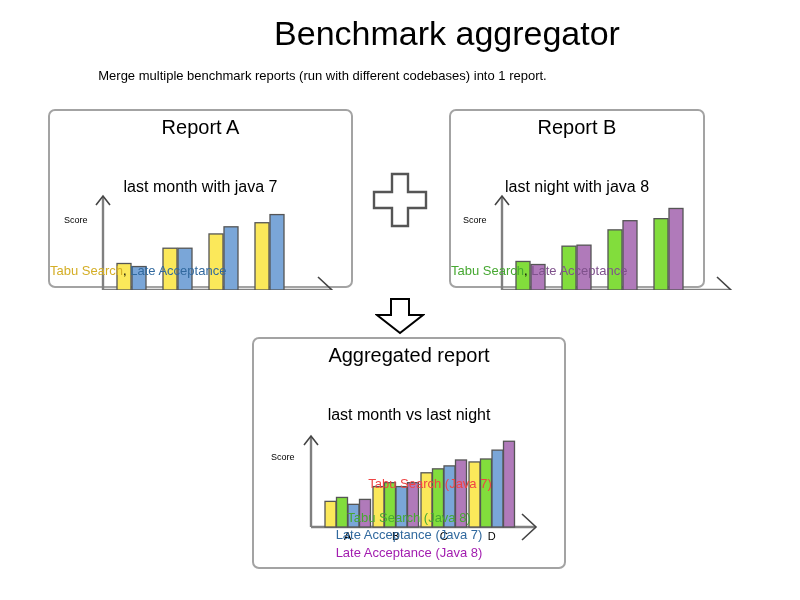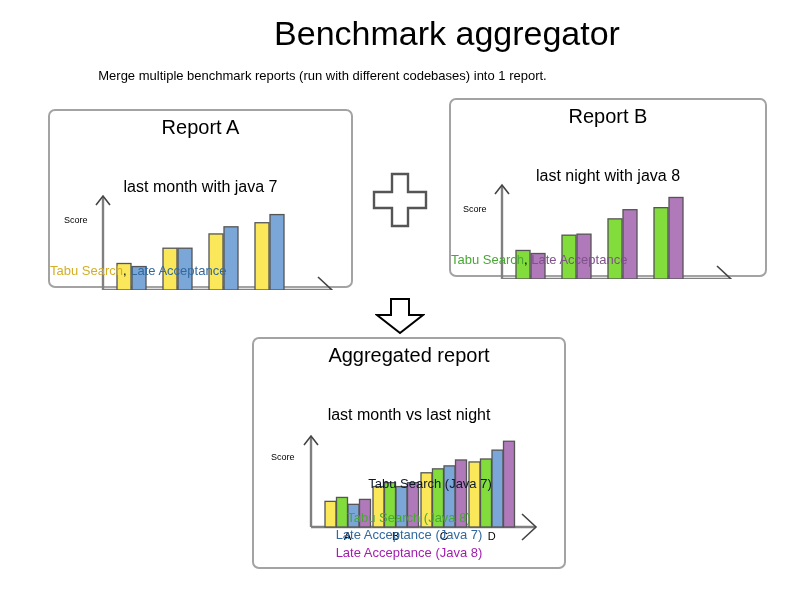--- a/index.html
+++ b/index.html
@@ -40,21 +40,21 @@
   
   .panel {
     position: absolute;
     border: 2px solid #a3a3a3;
     border-radius: 7px;
     background: #fff;
     box-sizing: border-box;
     text-decoration: underline;
   }
   #panel-report-a { left: 48px;  top: 109px; width: 305px; height: 179px; }
-  #panel-report-b { left: 449px; top: 98px; width: 318px; height: 179px; }
+  #panel-report-b { left: 449px; top: 109px; width: 256px; height: 179px; }
   #panel-aggregated { left: 252px; top: 337px; width: 314px; height: 232px; }
 
   .panel-title {
     position: absolute;
     left: 0; right: 0;
     top: 5px;
     text-align: center;
     font-size: 20px;
     color: #000;
   }
@@ -243,18 +243,18 @@
         <rect x="201.5" y="120.97919999999999" width="11" height="67.02080000000001" fill="#b07aba" class="bar"></rect>
         <text x="189.75" y="201" class="cat-label">C</text>
         <rect x="215" y="122.95039999999999" width="11" height="65.04960000000001" fill="#fbe85a" class="bar"></rect>
         <rect x="226.5" y="119.9936" width="11" height="68.0064" fill="#82dd3c" class="bar"></rect>
         <rect x="238" y="111.1232" width="11" height="76.8768" fill="#7aa6d8" class="bar"></rect>
         <rect x="249.5" y="102.2528" width="11" height="85.7472" fill="#b07aba" class="bar"></rect>
         <text x="237.75" y="201" class="cat-label">D</text>
       </svg>
   </div>
   <div class="legend-stack">
-    <div style="color: #0f172a; margin-left: 42px;">Tabu Search (Java 7)</div>
+    <div style="color: #ef4444; margin-left: 42px;">Tabu Search (Java 7)</div>
     <div style="color: rgb(71, 168, 50); margin-top: 16px;">Tabu Search (Java 8)</div>
     <div style="color: rgb(49, 105, 158);">Late Acceptance (Java 7)</div>
     <div style="color: #a21caf;">Late Acceptance (Java 8)</div>
   </div>
 </div>
 
 </body></html>

